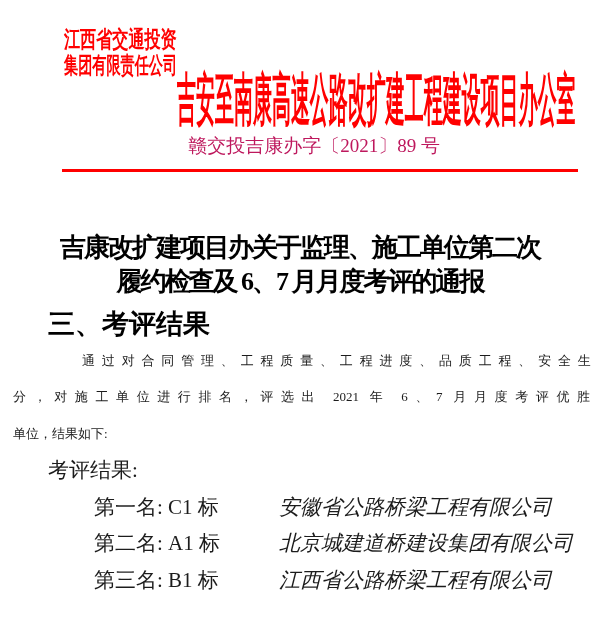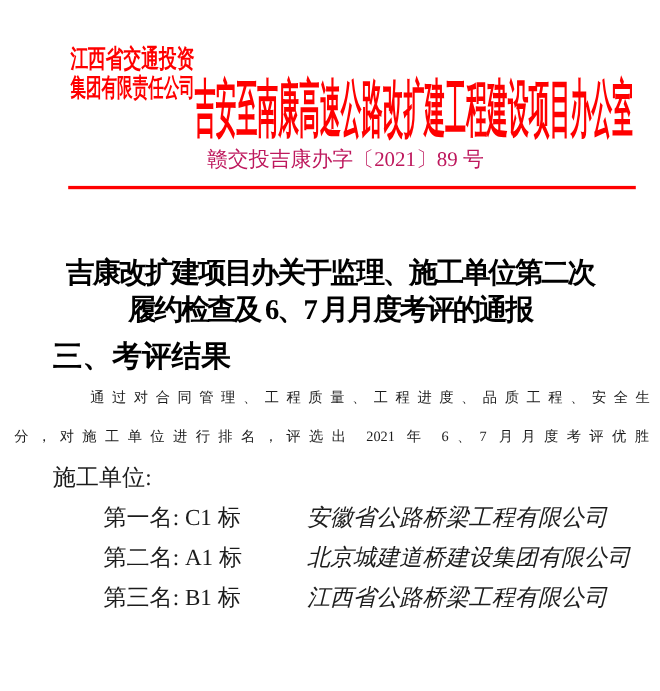--- a/index.html
+++ b/index.html
@@ -12,21 +12,21 @@
   }
   .page { position: relative; width: 600px; height: 628px; background: #fff; }
 
   
   .letterhead {
     position: absolute; top: 22px; left: 64px;
     display: flex; align-items: flex-start;
     color: #ff0000; font-weight: 700;
     white-space: nowrap;
   }
-  .org-small { margin-top: 19px; width: 113px; flex: 0 0 113px; }
+  .org-small { margin-top: 5px; width: 113px; flex: 0 0 113px; }
   .org-small-line {
     display: block; font-size: 23px; line-height: 26px;
     transform-origin: 0 50%;
   }
   .sx1 { transform: scaleX(0.70); }
   .sx2 { transform: scaleX(0.615); }
   .org-large-wrap { width: 400px; height: 62px; overflow: visible; margin-top: 48px; }
   .org-large {
     display: inline-block; white-space: nowrap;
     font-size: 57px; line-height: 60px;
@@ -100,22 +100,23 @@
   <h1 class="doc-title">
     <span class="title-line">吉康改扩建项目办关于监理、施工单位第二次</span>
     <span class="title-line">履约检查及 6、7 月月度考评的通报</span>
   </h1>
 
   <main class="content">
     <h2 class="section-heading">三、考评结果</h2>
 
     <div class="body-line first">通过对合同管理、工程质量、工程进度、品质工程、安全生</div>
     <div class="body-line">分，对施工单位进行排名，评选出 2021 年 6、7 月月度考评优胜</div>
+    <div class="body-line lastline">单位，结果如下:</div>
 
-    <div class="group-label">施工单位:</div>
+    <div class="group-label">考评结果:</div>
 
     <div class="result-row">
       <span class="rank">第一名: C1 标</span>
       <span class="company">安徽省公路桥梁工程有限公司</span>
     </div>
     <div class="result-row">
       <span class="rank">第二名: A1 标</span>
       <span class="company">北京城建道桥建设集团有限公司</span>
     </div>
     <div class="result-row">

